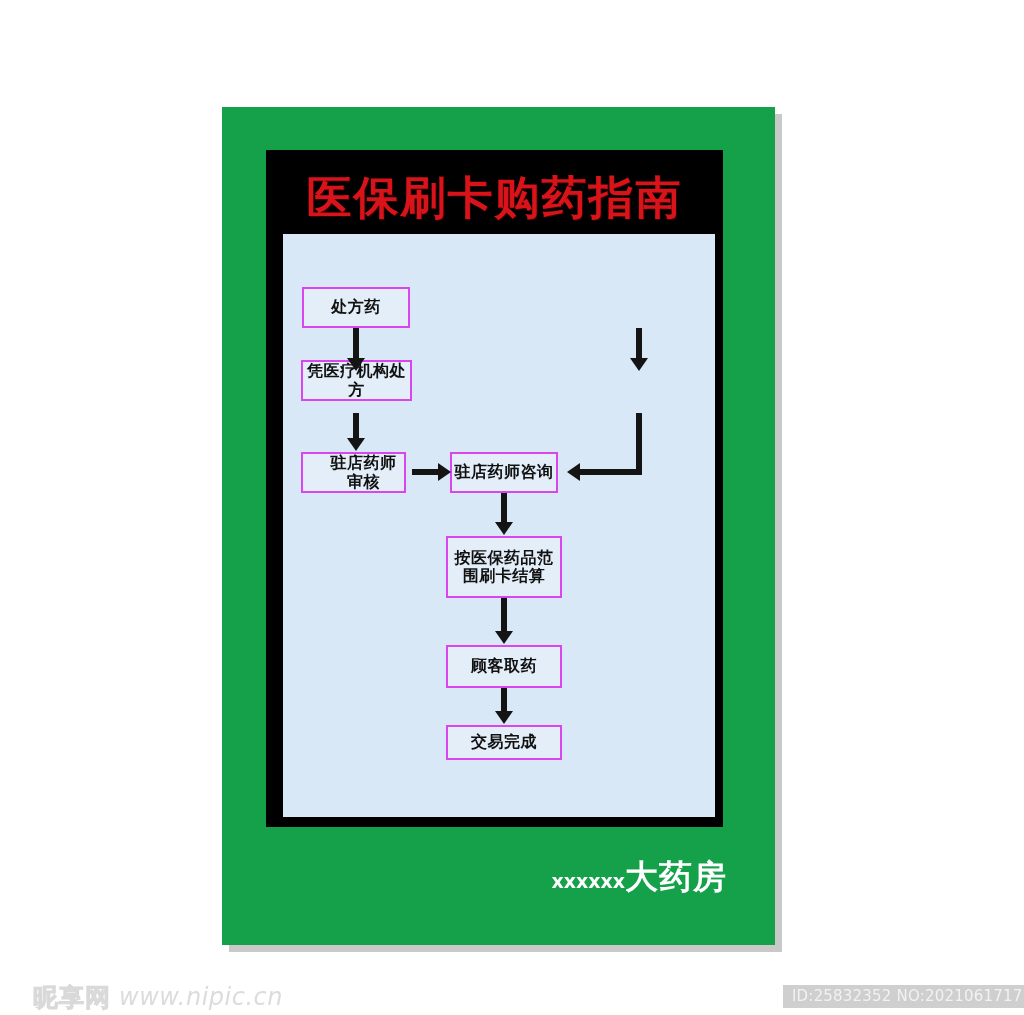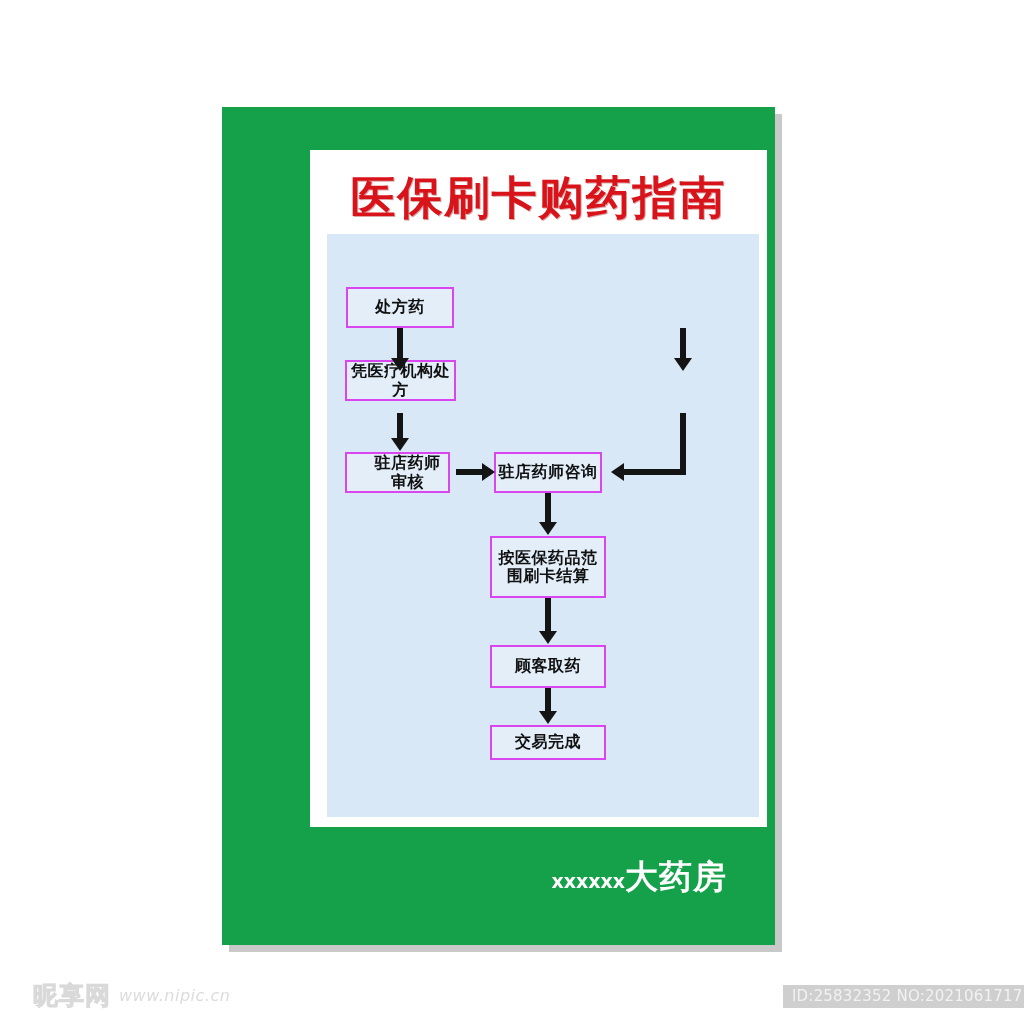--- a/index.html
+++ b/index.html
@@ -34,22 +34,21 @@
     box-sizing: border-box;
   }
 
   
   #white-panel {
     position: absolute;
     left: 44px;   
     top: 43px;    
     width: 457px; 
     height: 677px;
-    background: #ffffff;
-    margin-left: 44px;
+    background: #000000;
   }
 
   
   #poster-title {
     position: absolute;
     left: 0px;
     top: 25px;
     width: 457px;
     text-align: center;
     color: #d9131a;
@@ -170,21 +169,21 @@
   #watermark-logo {
     font-size: 25px;
     font-weight: bold;
     color: transparent;
     -webkit-text-stroke: 1px #d9d9d9;
     font-family: "DejaVu Sans", "Liberation Sans", sans-serif;
     letter-spacing: 1px;
     line-height: 1;
   }
   #watermark-url {
-    font-size: 16px;
+    font-size: 24px;
     color: #dcdcdc;
     font-style: italic;
     font-family: "DejaVu Sans", "Liberation Sans", sans-serif;
     letter-spacing: 0.5px;
   }
   #watermark-id {
     position: absolute;
     left: 783px;
     top: 985px;
     background: #cfcfcf;

